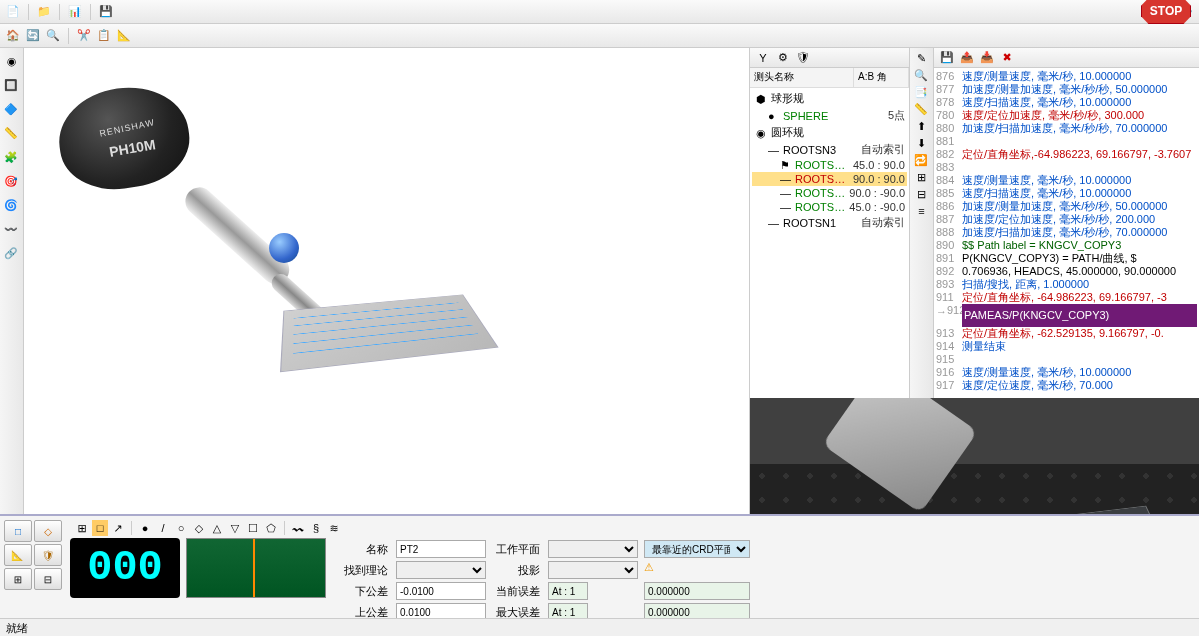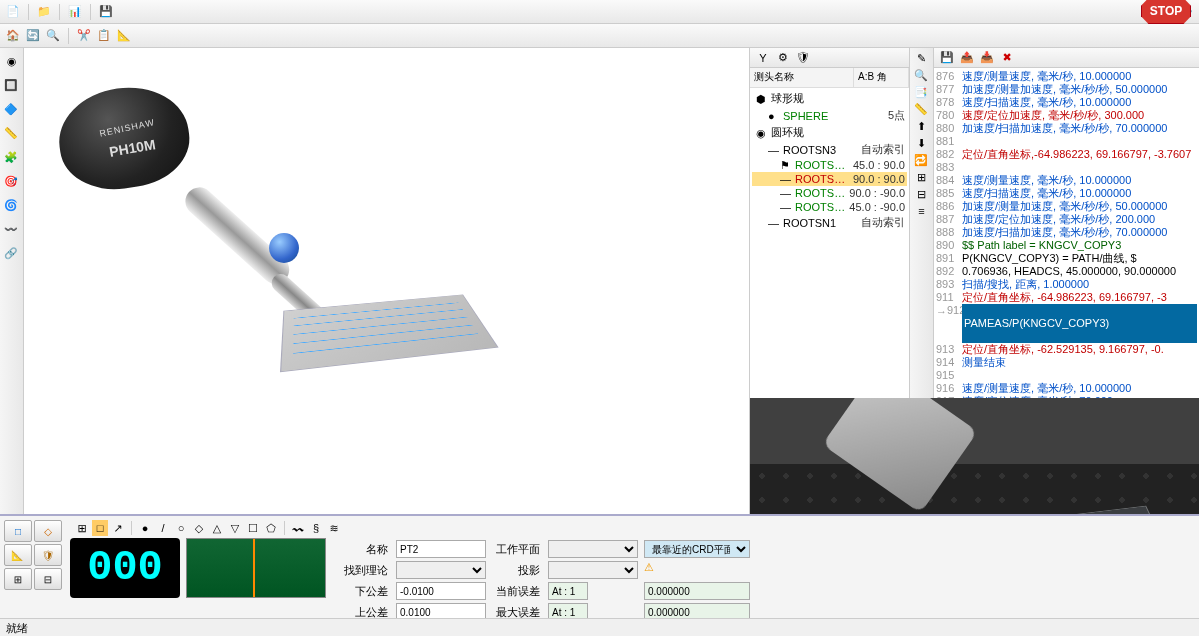--- a/index.html
+++ b/index.html
@@ -56,21 +56,21 @@
 .bp-sigbox { width:140px; height:60px; margin-top:22px; margin-left:6px; background:linear-gradient(#163,#052); border:1px solid #888; position:relative; }
 .bp-sigbox .marker { position:absolute; left:48%; top:0; bottom:0; width:2px; background:#f80; }
 .bp-toolbar { position:absolute; left:74px; top:2px; right:4px; height:20px; display:flex; align-items:center; gap:2px; }
 .bp-toolbar .tico { width:16px; height:16px; cursor:pointer; display:flex; align-items:center; justify-content:center; }
 .bp-toolbar .tsep { width:1px; height:14px; background:#ccc; margin:0 3px; }
 .bp-form { position:absolute; left:340px; top:24px; right:4px; bottom:4px; display:grid; grid-template-columns:50px 90px 50px 90px 30px 70px; gap:2px 6px; align-content:start; font-size:10px; }
 .bp-form label { text-align:right; padding:2px; }
 .bp-form input,.bp-form select { border:1px solid #aaa; padding:1px 3px; font-size:10px; height:18px; }
 .bp-form .ro { background:#e8f4e8; }
 .status-bar { position:absolute; left:0; bottom:0; right:0; height:18px; background:#f0f0f0; border-top:1px solid #ccc; padding:2px 6px; font-size:10px; }
-.c-blue{color:#0050c8}.c-red{color:#c00000}.c-dgreen{color:#006000}.hl-g{background:#0369a1;color:#fff;padding:13px 2px}
+.c-blue{color:#0050c8}.c-red{color:#c00000}.c-dgreen{color:#006000}.hl-g{background:#701a75;color:#fff;padding:5px 2px}
 .bp-form .chk { display:flex; align-items:center; gap:4px; grid-column:1/4; }
 </style>
 </head>
 <body>
 
 <div class="tb">
   <span class="ico">📄</span>
   <span class="sep"></span>
   <span class="ico">📁</span>
   <span class="sep"></span>

